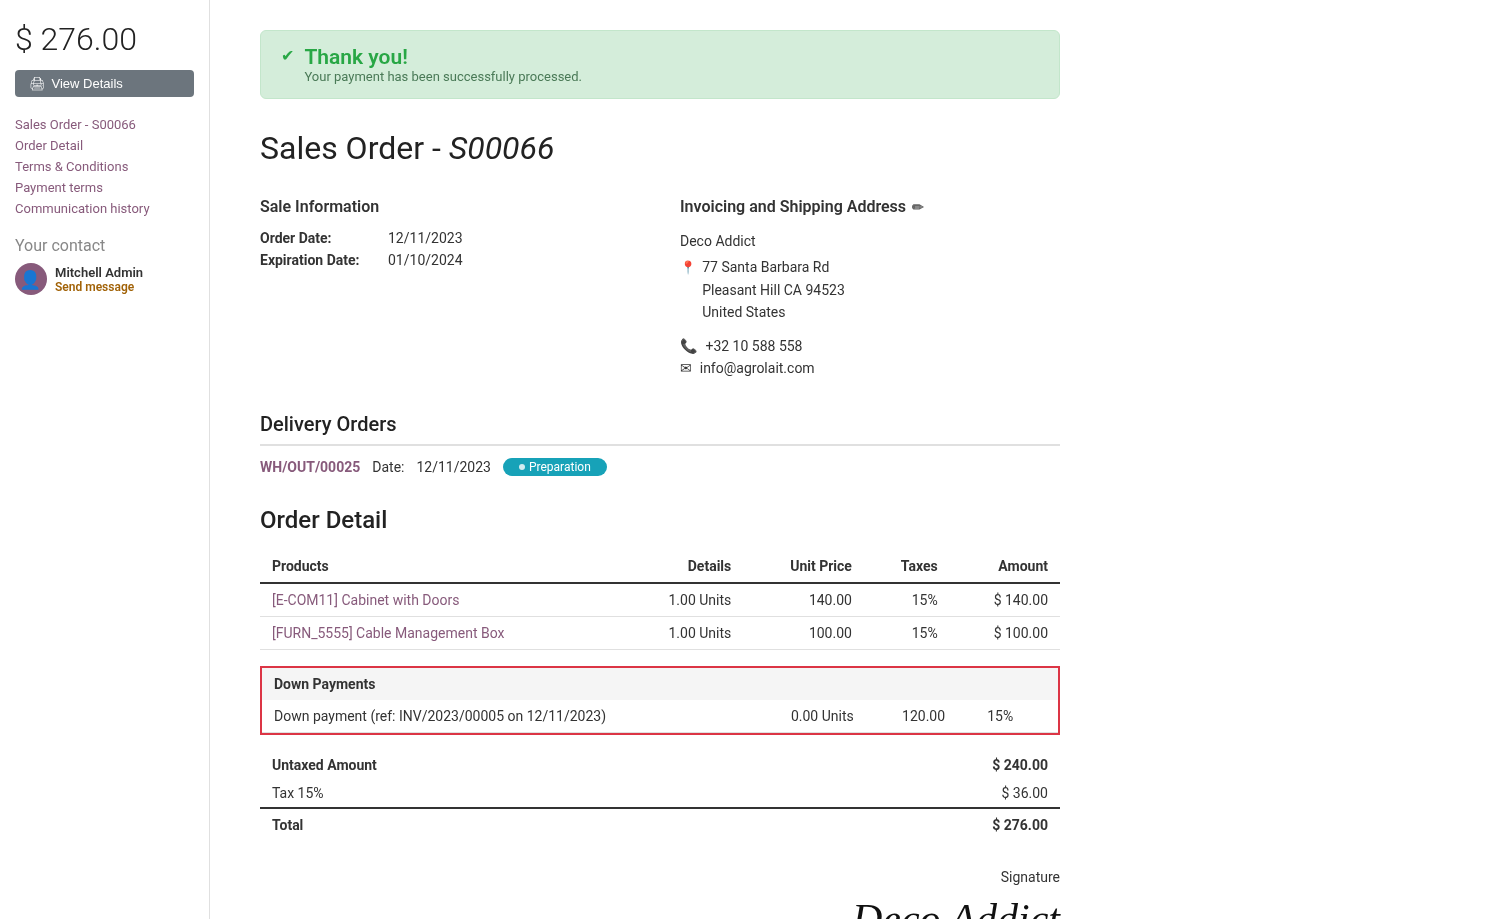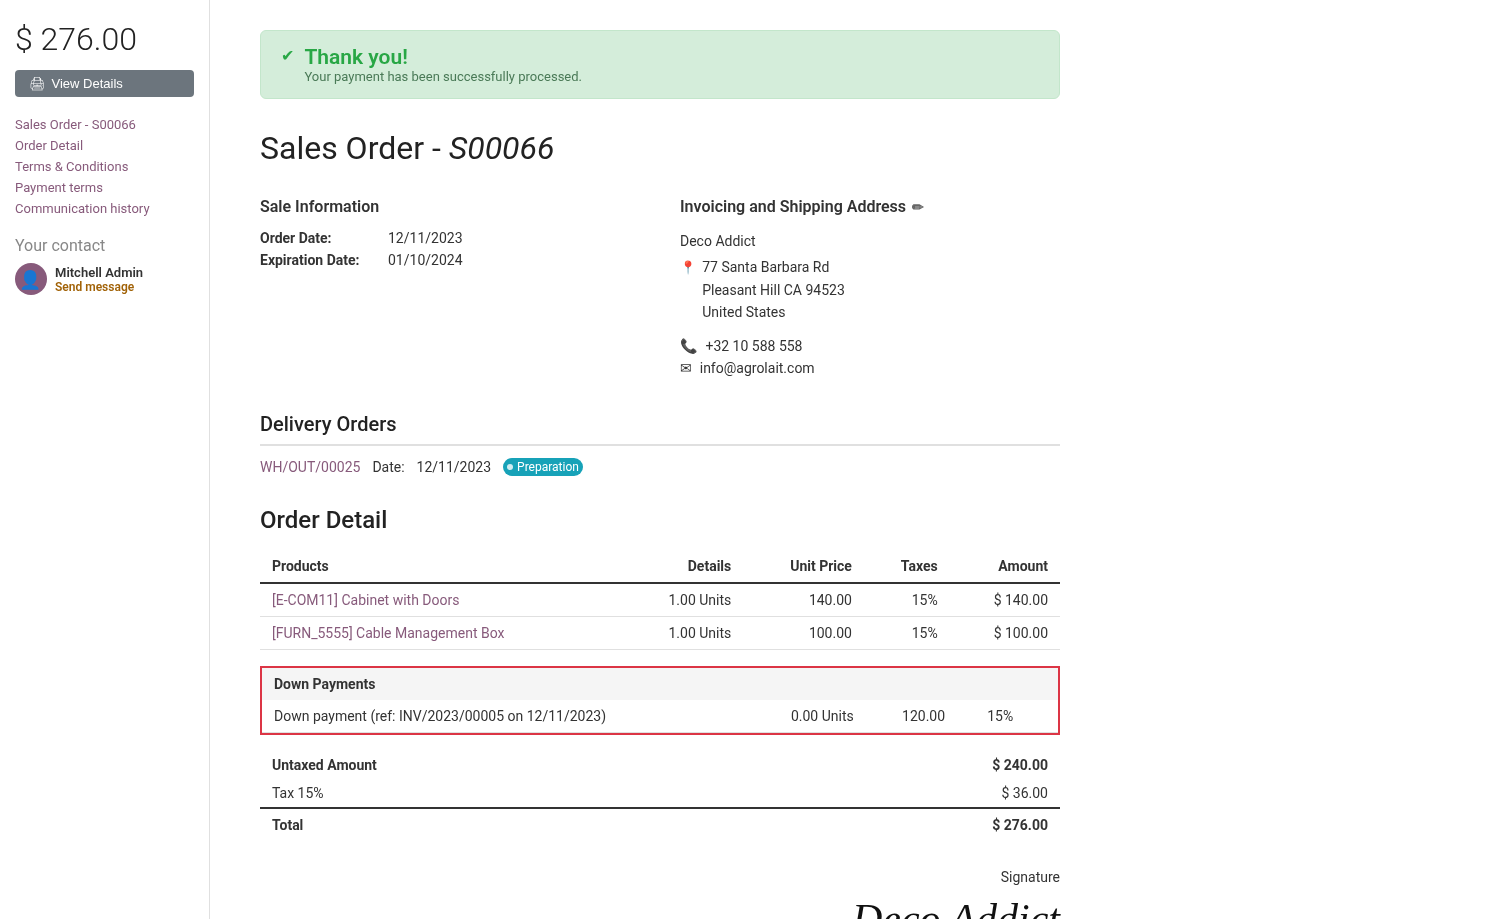--- a/index.html
+++ b/index.html
@@ -197,27 +197,27 @@
     .delivery-row {
       display: flex;
       align-items: center;
       gap: 12px;
       margin-bottom: 30px;
       font-size: 14px;
     }
     .delivery-link {
       color: #875a7b;
       text-decoration: none;
-      font-weight: 400;
+      font-weight: 700;
     }
     .badge {
       background: #17a2b8;
       color: #fff;
       border-radius: 20px;
-      padding: 2px 4px;
+      padding: 2px 16px;
       font-size: 12px;
       display: inline-flex;
       align-items: center;
       gap: 4px;
     }
     .badge-dot {
       width: 6px;
       height: 6px;
       background: rgba(255,255,255,0.8);
       border-radius: 50%;

